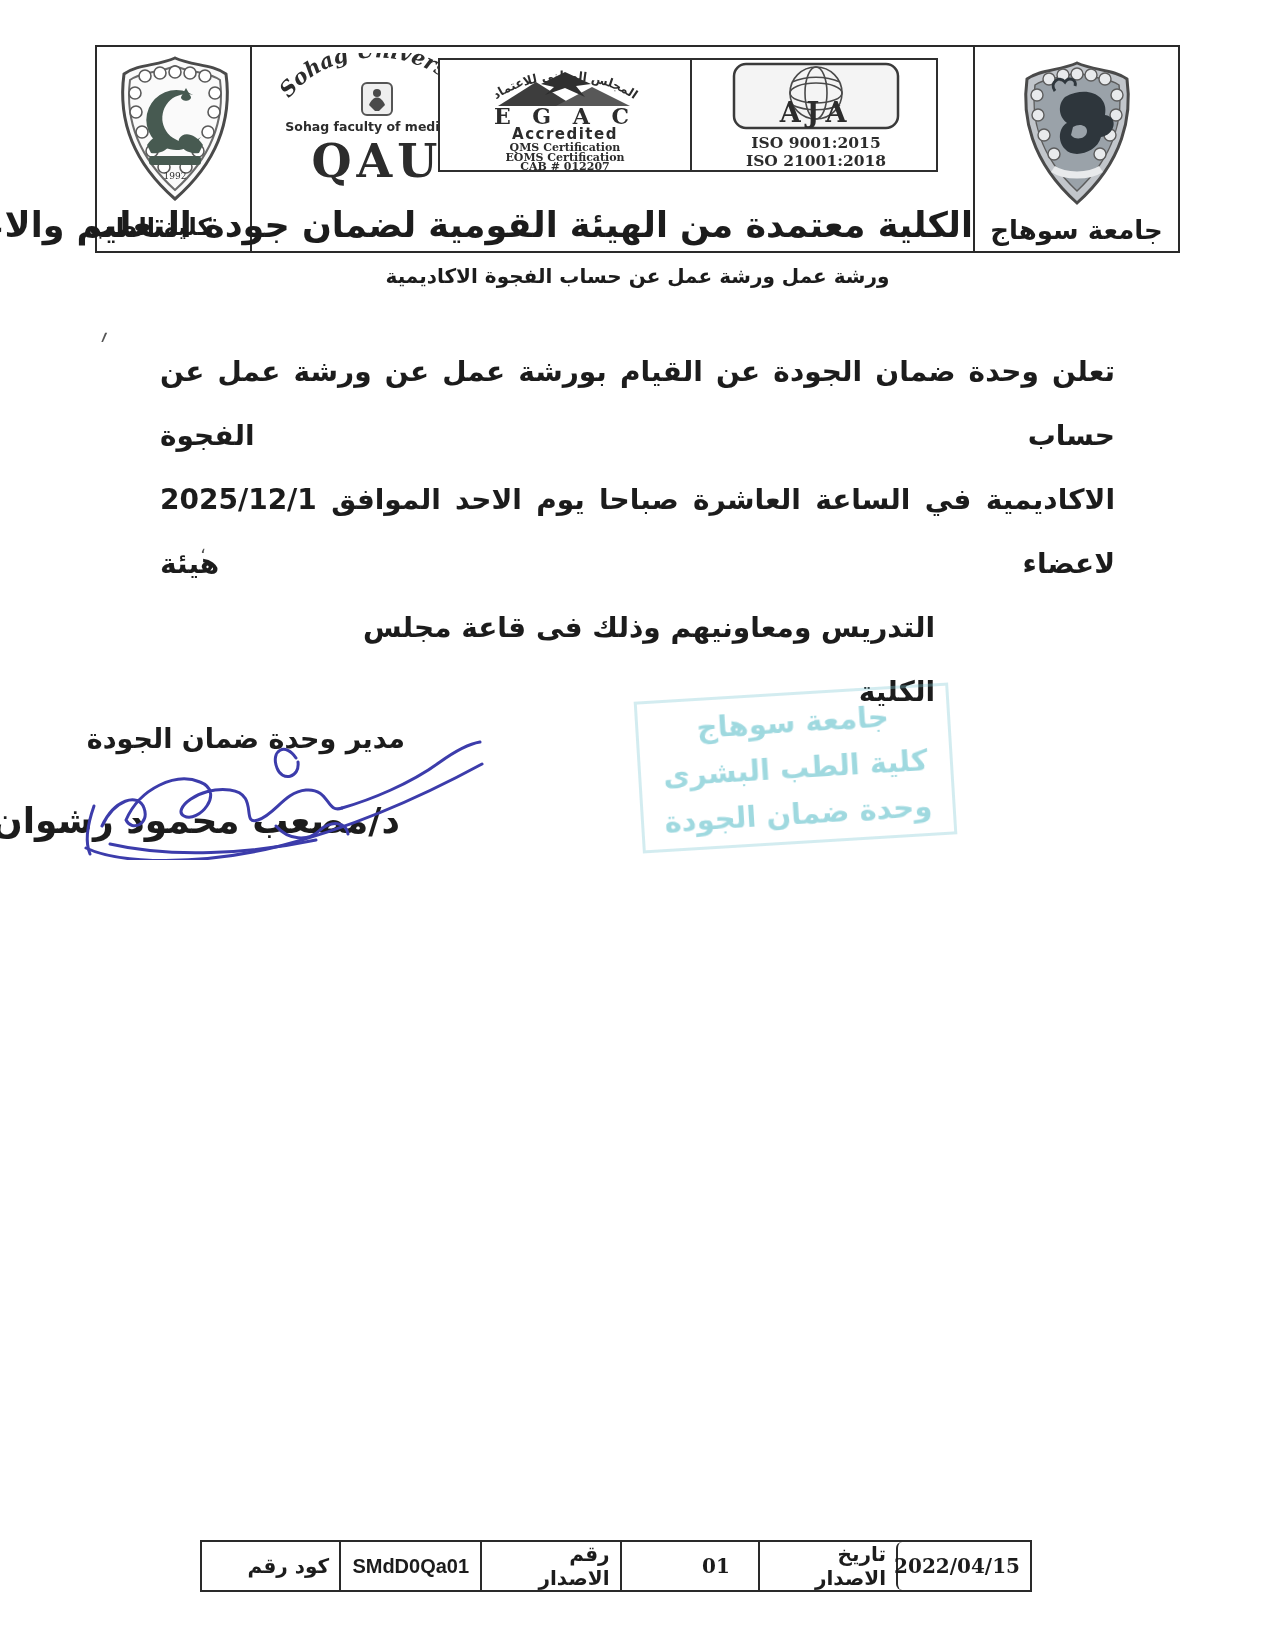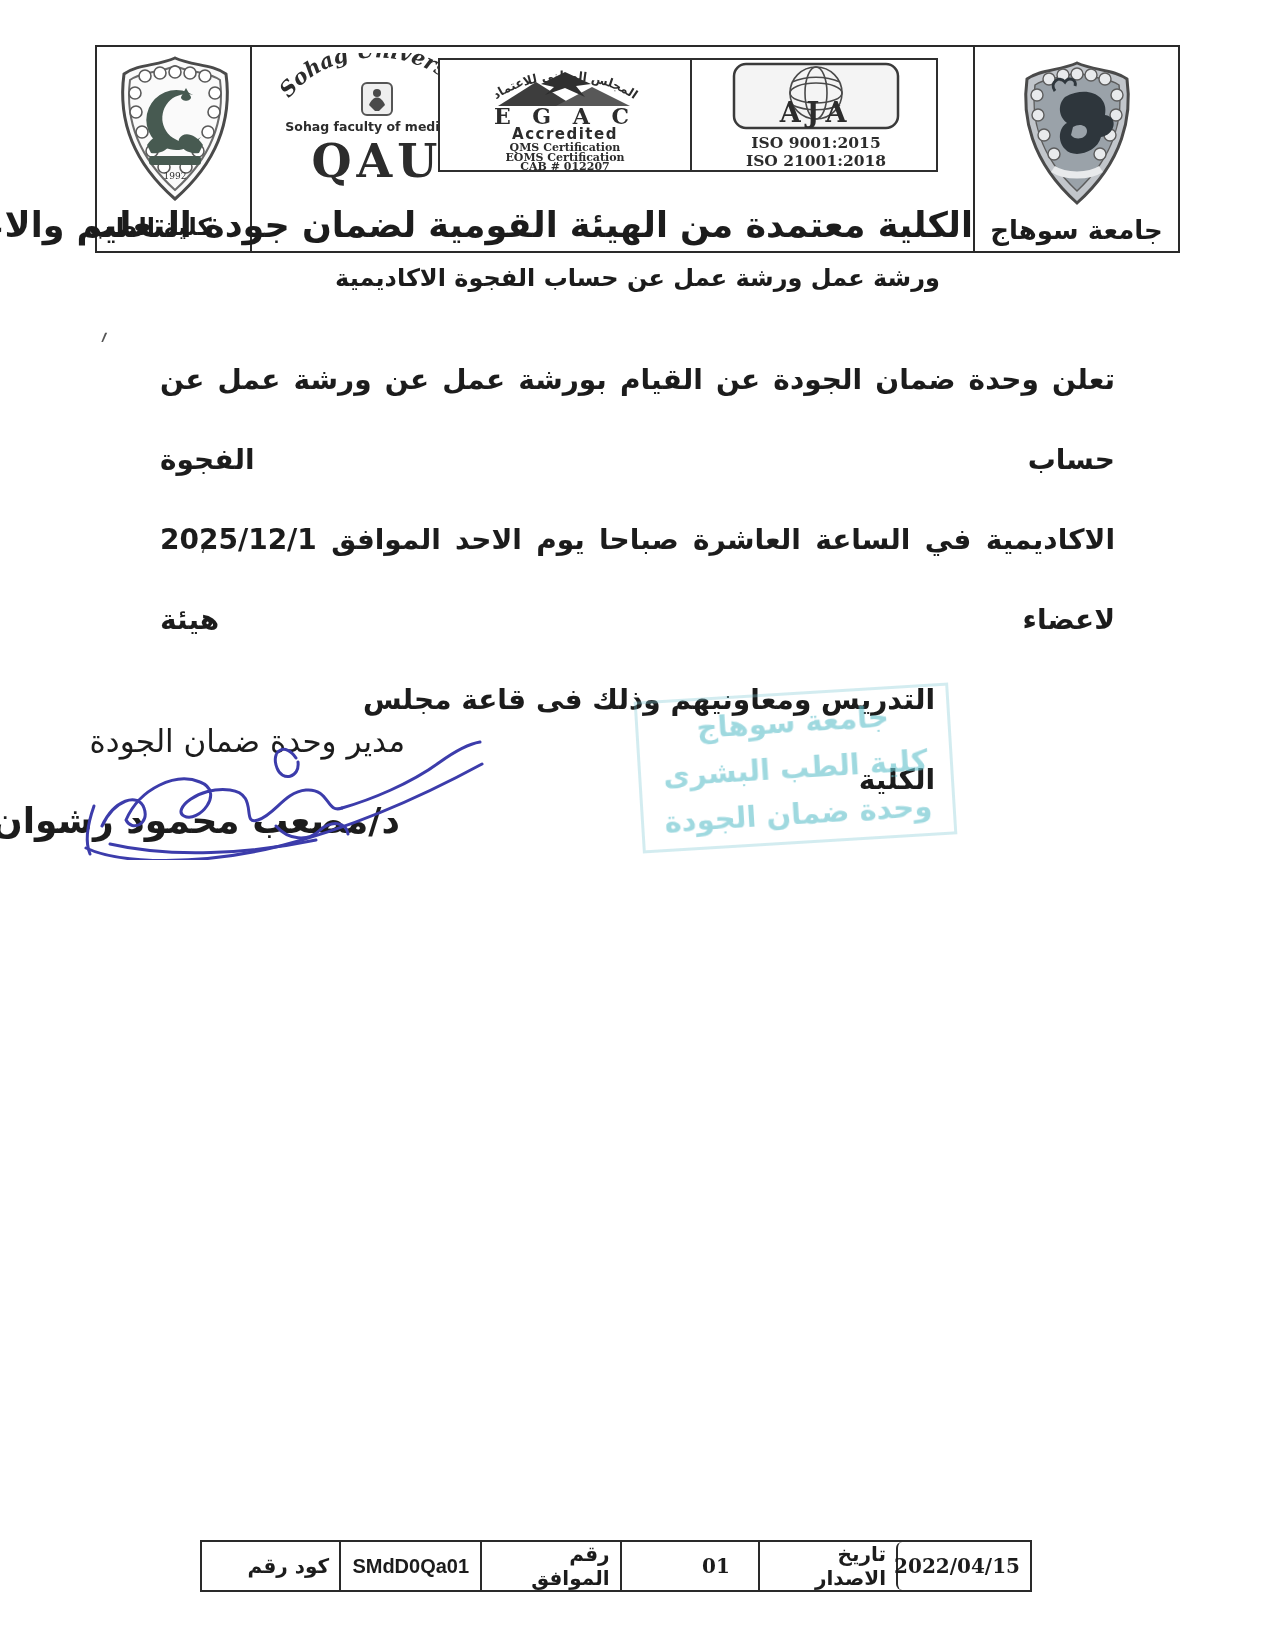--- a/index.html
+++ b/index.html
@@ -41,33 +41,33 @@
 
   .accreditation-line {
     position:absolute; left:0; bottom:6px; width:100%;
     direction:rtl; text-align:center; white-space:nowrap;
     font-weight:bold; font-size:35px; letter-spacing:0.5px;
   }
 
   
   .doc-title {
     position:absolute; left:0; top:264px; width:100%;
-    direction:rtl; text-align:center; font-weight:bold; font-size:24px;
+    direction:rtl; text-align:center; font-weight:bold; font-size:20px;
   }
   .doc-body {
     position:absolute; left:160px; right:160px; top:340px;
-    direction:rtl; font-weight:bold; font-size:28px; line-height:80px;
+    direction:rtl; font-weight:bold; font-size:28px; line-height:64px;
   }
   .doc-body .jline { text-align:justify; text-align-last:justify; }
   .doc-body .lastline { text-align:right; margin-left:0; padding-left:180px; margin-right:180px; text-align-last:auto; }
 
   
   .sig-role {
     position:absolute; left:130px; top:723px; width:275px;
-    direction:rtl; text-align:center; font-weight:normal; font-size:31px; white-space:nowrap;
+    direction:rtl; text-align:center; font-weight:bold; font-size:27px; white-space:nowrap;
   }
   .sig-name {
     position:absolute; left:100px; top:800px; width:300px;
     direction:rtl; text-align:center; font-weight:bold; font-size:36px; white-space:nowrap;
   }
   .sig-ink { position:absolute; left:80px; top:728px; }
 
   
   .stamp {
     position:absolute; left:638px; top:692px; width:315px; height:152px;
@@ -251,19 +251,19 @@
 
   <div class="stamp">
     <div>جامعة سوهاج</div>
     <div>كلية الطب البشرى</div>
     <div>وحدة ضمان الجودة</div>
   </div>
 
   <div class="footer-table">
     <div class="fcell fcell-0">كود رقم</div>
     <div class="fcell fcell-1">SMdD0Qa01</div>
-    <div class="fcell fcell-2">رقم الموافق</div>
+    <div class="fcell fcell-2">رقم الاصدار</div>
     <div class="fcell fcell-3">01</div>
     <div class="fcell fcell-4">تاريخ الاصدار</div>
     <div class="fcell fcell-5">2022/04/15</div>
   </div>
 
 </div>
 
 </body></html>

